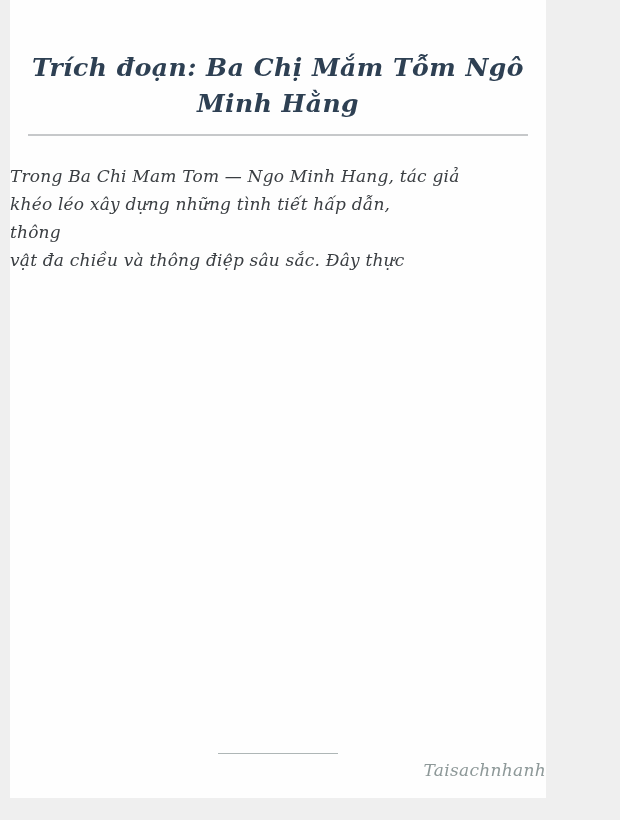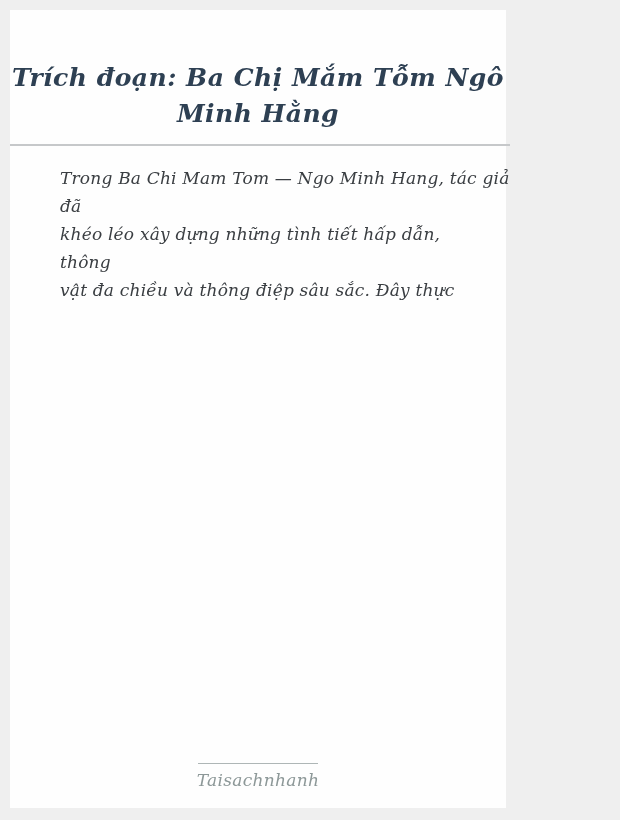--- a/index.html
+++ b/index.html
@@ -9,22 +9,22 @@
     font-family: "DejaVu Serif", serif;
     overflow: hidden;
   }
   .canvas {
     position: relative;
     width: 620px; height: 820px;
     background: #efefef;
   }
   .page {
     position: absolute;
-    left: 10px; top: 10px;
-    width: 496px; height: 798px;
+    left: 10px; top: 0;
+    width: 536px; height: 798px;
     background: #fefefe;
   }
   .page-title {
     margin-top: 50px;
     text-align: center;
     font-family: "DejaVu Serif", serif;
     font-style: italic;
     font-weight: bold;
     font-size: 25px;
     line-height: 36px;
@@ -32,38 +32,37 @@
     letter-spacing: 0.5px;
   }
   .title-divider {
     display: block;
     width: 500px;
     margin: 12px auto 0 auto;
     border: none;
     border-top: 2px solid #c6c8ca;
   }
   .excerpt {
-    margin-top: 18px;
-    padding-left: 50px;
+    margin-top: 26px;
     padding-right: 40px;
   }
   .excerpt-line {
     font-family: "DejaVu Serif", serif;
     font-style: italic;
     font-size: 17px;
     line-height: 28px;
     color: #3a3e42;
     letter-spacing: 0.2px;
     white-space: nowrap;
   }
   .footer {
     position: absolute;
     left: 0; right: 0;
     bottom: 18px;
-    text-align: center;
+    text-align: right;
   }
   .footer-divider {
     display: block;
     width: 120px;
     margin: 0 auto 6px auto;
     border: none;
     border-top: 1px solid #aeb6b6;
   }
   .footer-brand {
     font-family: "DejaVu Serif", serif;
@@ -78,21 +77,20 @@
 
 <div class="canvas">
   <div class="page">
 
     <h1 class="page-title">Trích đoạn: Ba Chị Mắm Tỗm Ngô Minh Hằng</h1>
 
     <hr class="title-divider">
 
     <div class="excerpt">
       <div class="excerpt-line">Trong Ba Chi Mam Tom — Ngo Minh Hang, tác giả</div>
-      <div class="excerpt-line">đã</div>
       <div class="excerpt-line">khéo léo xây dựng những tình tiết hấp dẫn,</div>
       <div class="excerpt-line">thông</div>
       <div class="excerpt-line">vật đa chiều và thông điệp sâu sắc. Đây thực</div>
     </div>
 
     <div class="footer">
       <hr class="footer-divider">
       <div class="footer-brand">Taisachnhanh</div>
     </div>
 

